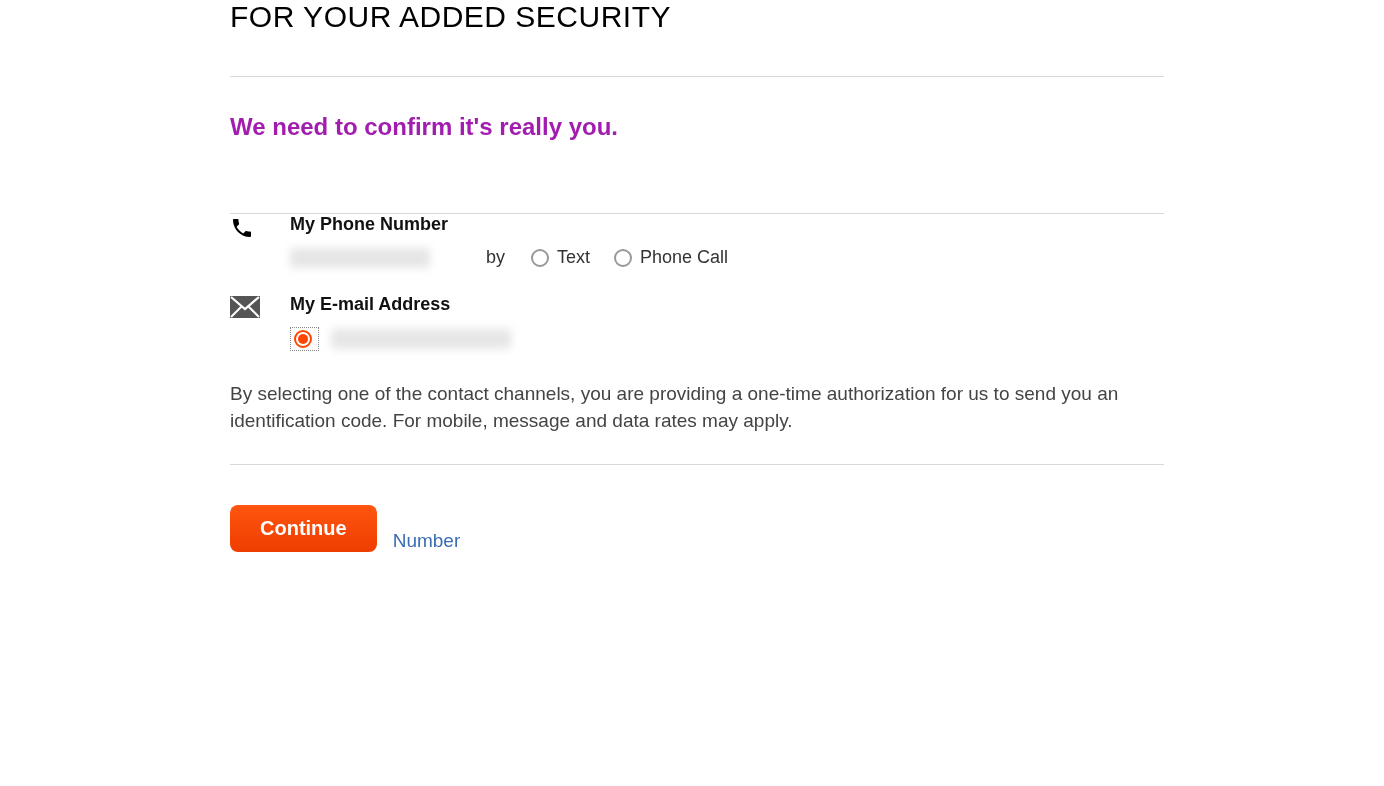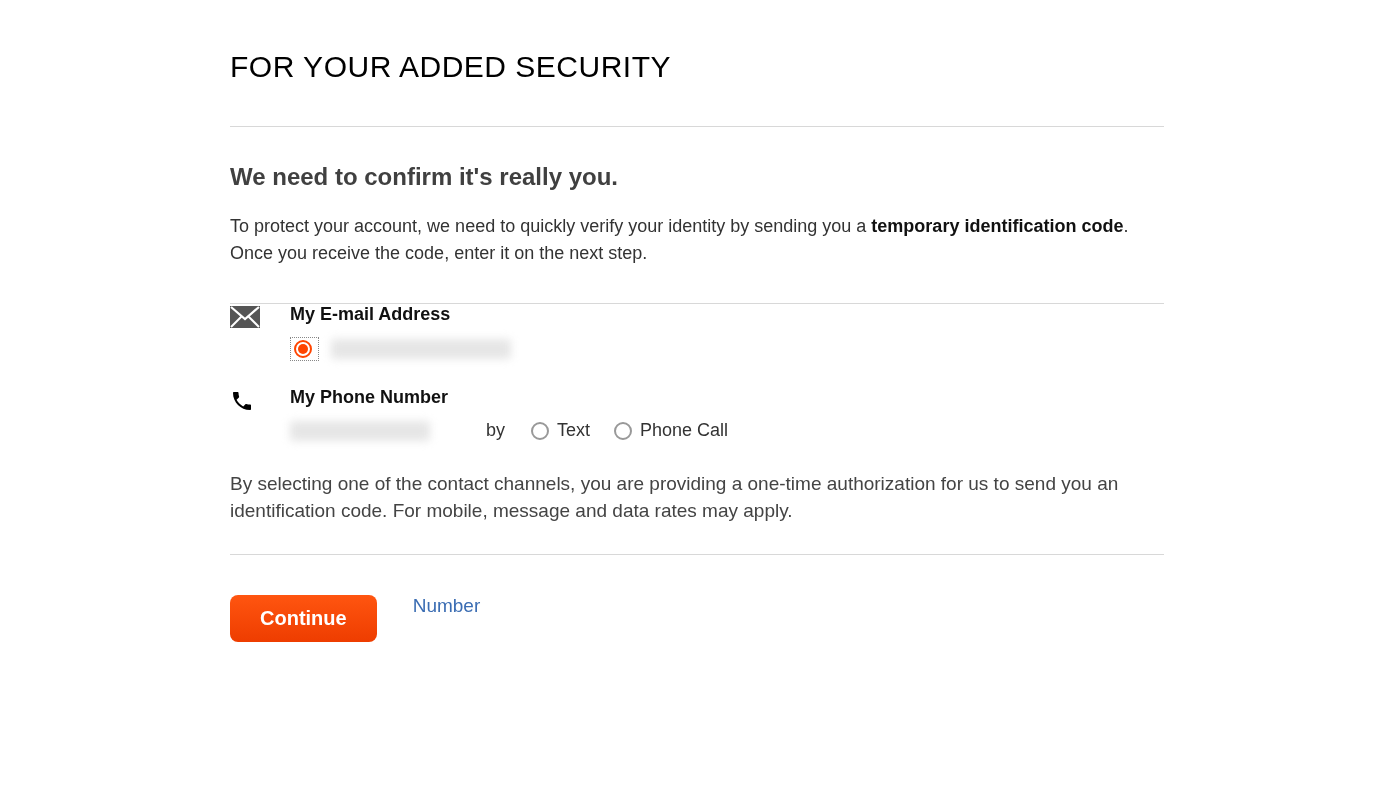--- a/index.html
+++ b/index.html
@@ -9,43 +9,42 @@
     }
     body {
       font-family: Arial, Helvetica, sans-serif;
       background: #ffffff;
       width: 1384px;
       height: 786px;
     }
     .container {
       margin-left: 230px;
       margin-right: 220px;
-      padding-top: 50px;
     }
     .page-title {
       font-size: 30px;
       font-weight: 400;
       color: #000;
       letter-spacing: 0.5px;
       margin-bottom: 42px;
     }
     .divider {
       border: none;
       border-top: 1px solid #d8d8d8;
       margin: 0;
     }
     .section {
       padding-top: 36px;
       padding-bottom: 36px;
     }
     .subtitle {
       font-size: 24px;
       font-weight: 700;
-      color: #404040;
-      margin-bottom: 22px;
+      color: #a21caf;
+      margin-bottom: 36px;
     }
     .body-text {
       font-size: 18px;
       line-height: 1.5;
       color: #333;
     }
     .body-text b {
       font-weight: 700;
       color: #111;
     }
@@ -146,22 +145,22 @@
     .disclaimer {
       font-size: 19px;
       color: #444;
       line-height: 1.4;
       margin-top: 30px;
       margin-bottom: 30px;
     }
     .actions {
       padding-top: 40px;
       display: flex;
-      align-items: flex-start;
-      gap: 36px;
+      align-items: flex-end;
+      gap: 16px;
     }
     .btn-continue {
       background: #ff4500;
       background: linear-gradient(to bottom, #ff5510, #ee3d00);
       color: #fff;
       font-size: 20px;
       font-weight: 700;
       border: none;
       border-radius: 8px;
       padding: 12px 30px;
@@ -187,48 +186,25 @@
 <body>
 
 <div class="container">
 
   <h1 class="page-title">FOR YOUR ADDED SECURITY</h1>
 
   <hr class="divider">
 
   <div class="section">
     <h2 class="subtitle">We need to confirm it's really you.</h2>
-    <p class="body-text">
-      <span>To protect your account, we need to quickly verify your identity by sending you a </span><b>temporary identification code</b><span>. Once you receive the code, enter it on the next step.</span>
-    </p>
   </div>
 
   <hr class="divider">
 
   <div>
-
-    <div class="option-row">
-      <div class="option-icon mail-icon">
-        <svg viewBox="0 0 30 22" fill="#555">
-            <rect x="0" y="0" width="30" height="22" fill="#555"></rect>
-            <polyline points="1,1 15,13 29,1" fill="none" stroke="#fff" stroke-width="2.2"></polyline>
-            <line x1="1" y1="21" x2="12" y2="10" stroke="#fff" stroke-width="2"></line>
-            <line x1="29" y1="21" x2="18" y2="10" stroke="#fff" stroke-width="2"></line>
-          </svg>
-      </div>
-      <div class="option-content">
-        <div class="option-label">My E-mail Address</div>
-        <div class="email-line">
-          <span class="email-radio-wrap">
-            <span class="radio-circle selected"></span>
-          </span>
-          <span class="redacted email"></span>
-        </div>
-      </div>
-    </div>
 
     <div class="option-row">
       <div class="option-icon phone-icon">
         <svg viewBox="0 0 24 24" fill="#000">
             <path d="M6.6 10.8c1.4 2.8 3.8 5.1 6.6 6.6l2.2-2.2c.3-.3.7-.4 1-.2 1.1.4 2.4.6 3.6.6.6 0 1 .4 1 1V20c0 .6-.4 1-1 1C10.6 21 3 13.4 3 4c0-.6.4-1 1-1h3.5c.6 0 1 .4 1 1 0 1.2.2 2.5.6 3.6.1.3 0 .8-.2 1l-2.3 2.2z"></path>
           </svg>
       </div>
       <div class="option-content">
         <div class="option-label">My Phone Number</div>
         <div class="phone-line">
@@ -241,20 +217,40 @@
             </label>
             <label class="radio-item">
               <span class="radio-circle"></span>
               <span class="radio-text">Phone Call</span>
             </label>
           </div>
         </div>
       </div>
     </div>
 
+    <div class="option-row">
+      <div class="option-icon mail-icon">
+        <svg viewBox="0 0 30 22" fill="#555">
+            <rect x="0" y="0" width="30" height="22" fill="#555"></rect>
+            <polyline points="1,1 15,13 29,1" fill="none" stroke="#fff" stroke-width="2.2"></polyline>
+            <line x1="1" y1="21" x2="12" y2="10" stroke="#fff" stroke-width="2"></line>
+            <line x1="29" y1="21" x2="18" y2="10" stroke="#fff" stroke-width="2"></line>
+          </svg>
+      </div>
+      <div class="option-content">
+        <div class="option-label">My E-mail Address</div>
+        <div class="email-line">
+          <span class="email-radio-wrap">
+            <span class="radio-circle selected"></span>
+          </span>
+          <span class="redacted email"></span>
+        </div>
+      </div>
+    </div>
+
     <p class="disclaimer">By selecting one of the contact channels, you are providing a one-time authorization for us to send you an identification code. For mobile, message and data rates may apply.</p>
   </div>
 
   <hr class="divider">
 
   <div class="actions">
     <button class="btn-continue">Continue</button>
     <button class="btn-cancel">Number</button>
   </div>
 

